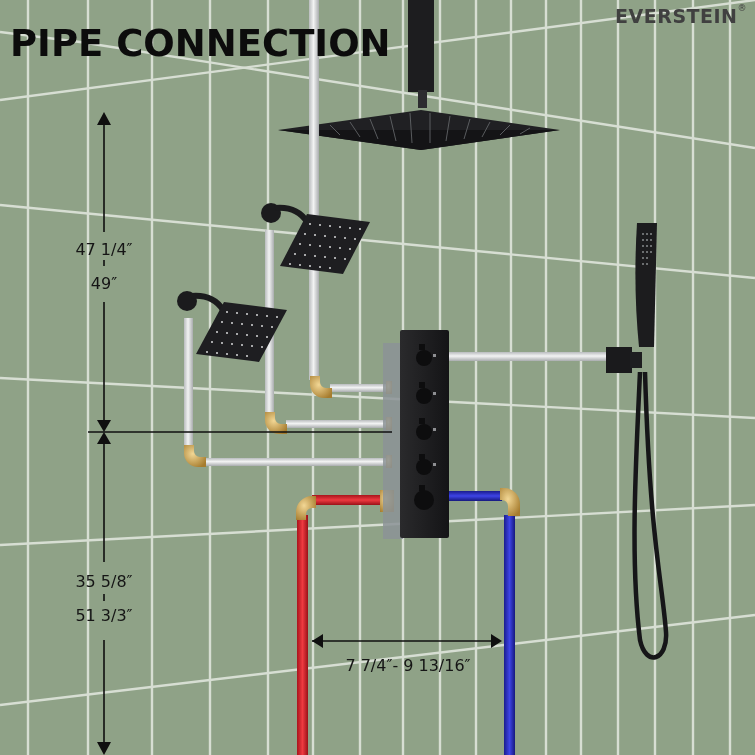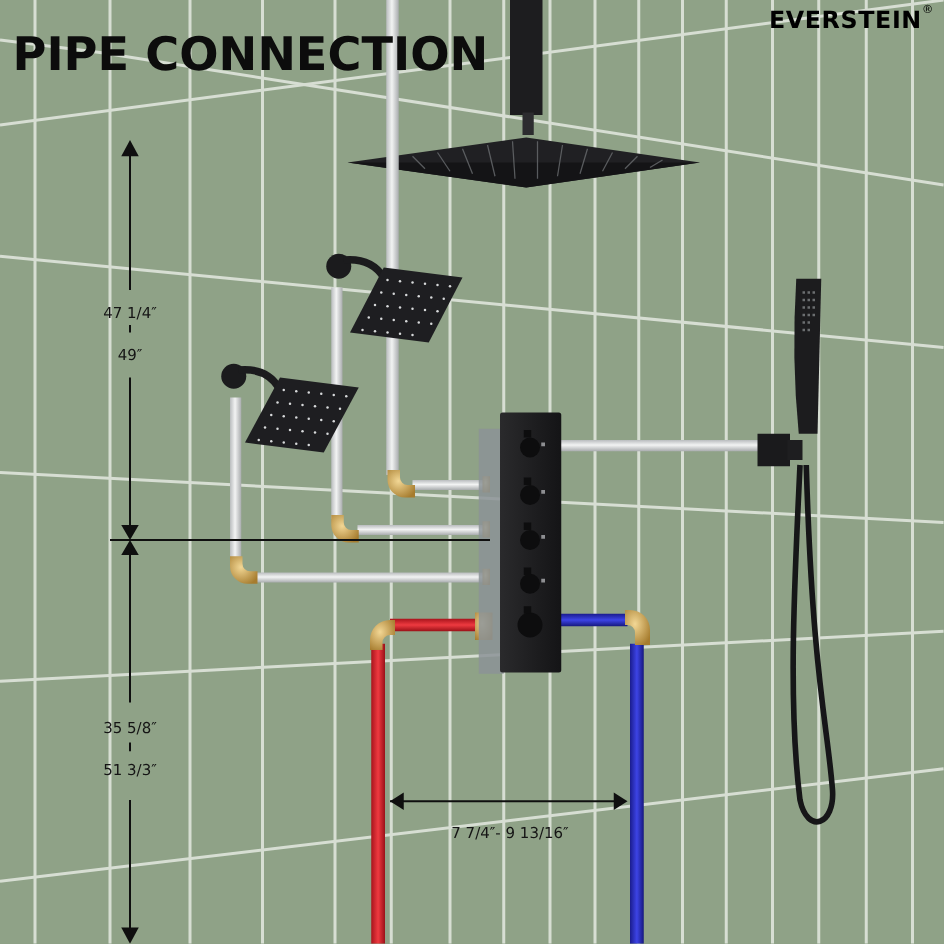--- a/index.html
+++ b/index.html
@@ -1,21 +1,21 @@
 <!DOCTYPE html>
 <html><head>
 <meta charset="utf-8">
 <style>
   html,body{margin:0;padding:0;}
   body{width:755px;height:755px;overflow:hidden;position:relative;background:#8fa287;font-family:"Liberation Sans",sans-serif;}
   #scene{position:absolute;left:0;top:0;width:755px;height:755px;}
   .title{position:absolute;left:10px;top:22px;font-family:"DejaVu Sans",sans-serif;font-weight:bold;font-size:37px;line-height:44px;color:#0c0c0c;letter-spacing:0px;}
-  .brand{position:absolute;right:8px;top:5px;font-family:"DejaVu Sans",sans-serif;font-weight:bold;font-size:19px;color:#000000;letter-spacing:0.5px;}
+  .brand{position:absolute;right:8px;top:5px;font-family:"DejaVu Sans",sans-serif;font-weight:bold;font-size:19px;color:#404040;letter-spacing:0.5px;}
   .brand sup{font-size:9px;font-weight:normal;vertical-align:top;position:relative;top:-2px;}
-  .dim{position:absolute;font-family:"DejaVu Sans",sans-serif;font-size:12px;color:#151515;text-align:center;line-height:20px;}
+  .dim{position:absolute;font-family:"DejaVu Sans",sans-serif;font-size:16px;color:#151515;text-align:center;line-height:20px;}
 </style>
 </head>
 <body>
 
 <svg id="scene" width="755" height="755" viewBox="0 0 755 755" xmlns="http://www.w3.org/2000/svg">
   <defs>
     <linearGradient id="pipeV" x1="0" x2="1" y1="0" y2="0">
       <stop offset="0" stop-color="#b9bcbe"></stop>
         <stop offset="0.45" stop-color="#f2f3f3"></stop>
         <stop offset="1" stop-color="#a9acae"></stop>

